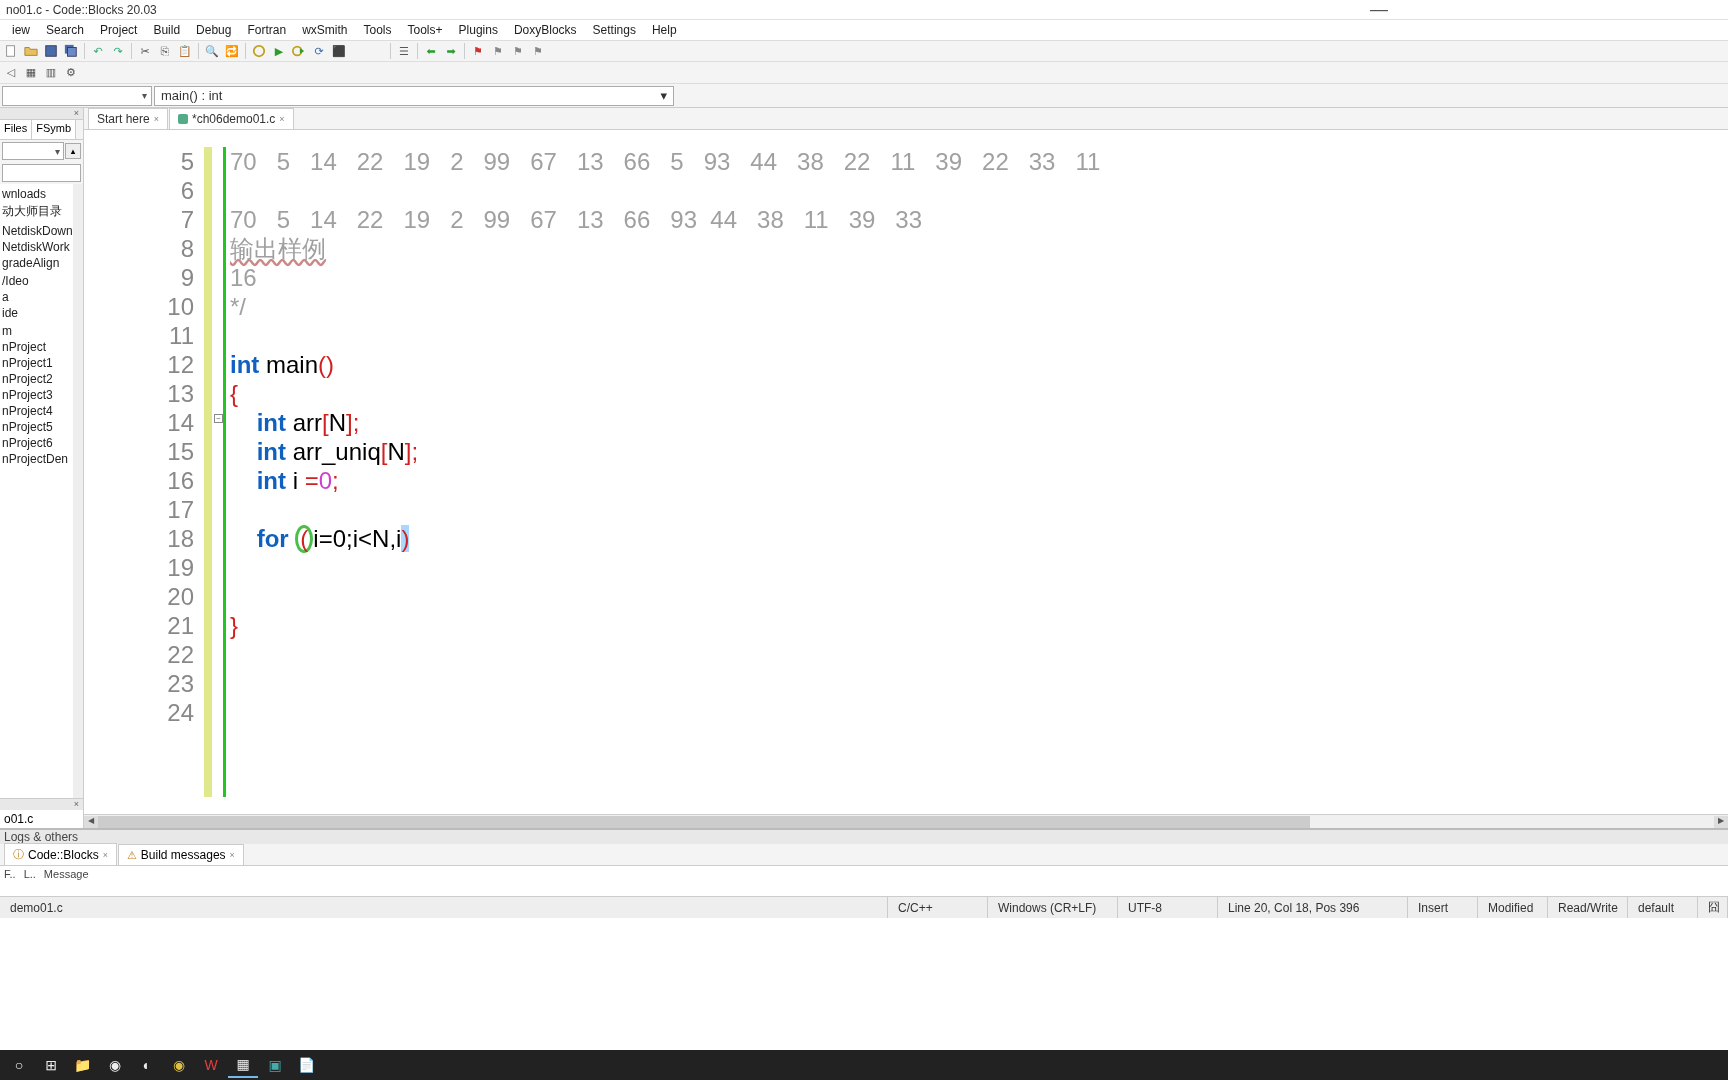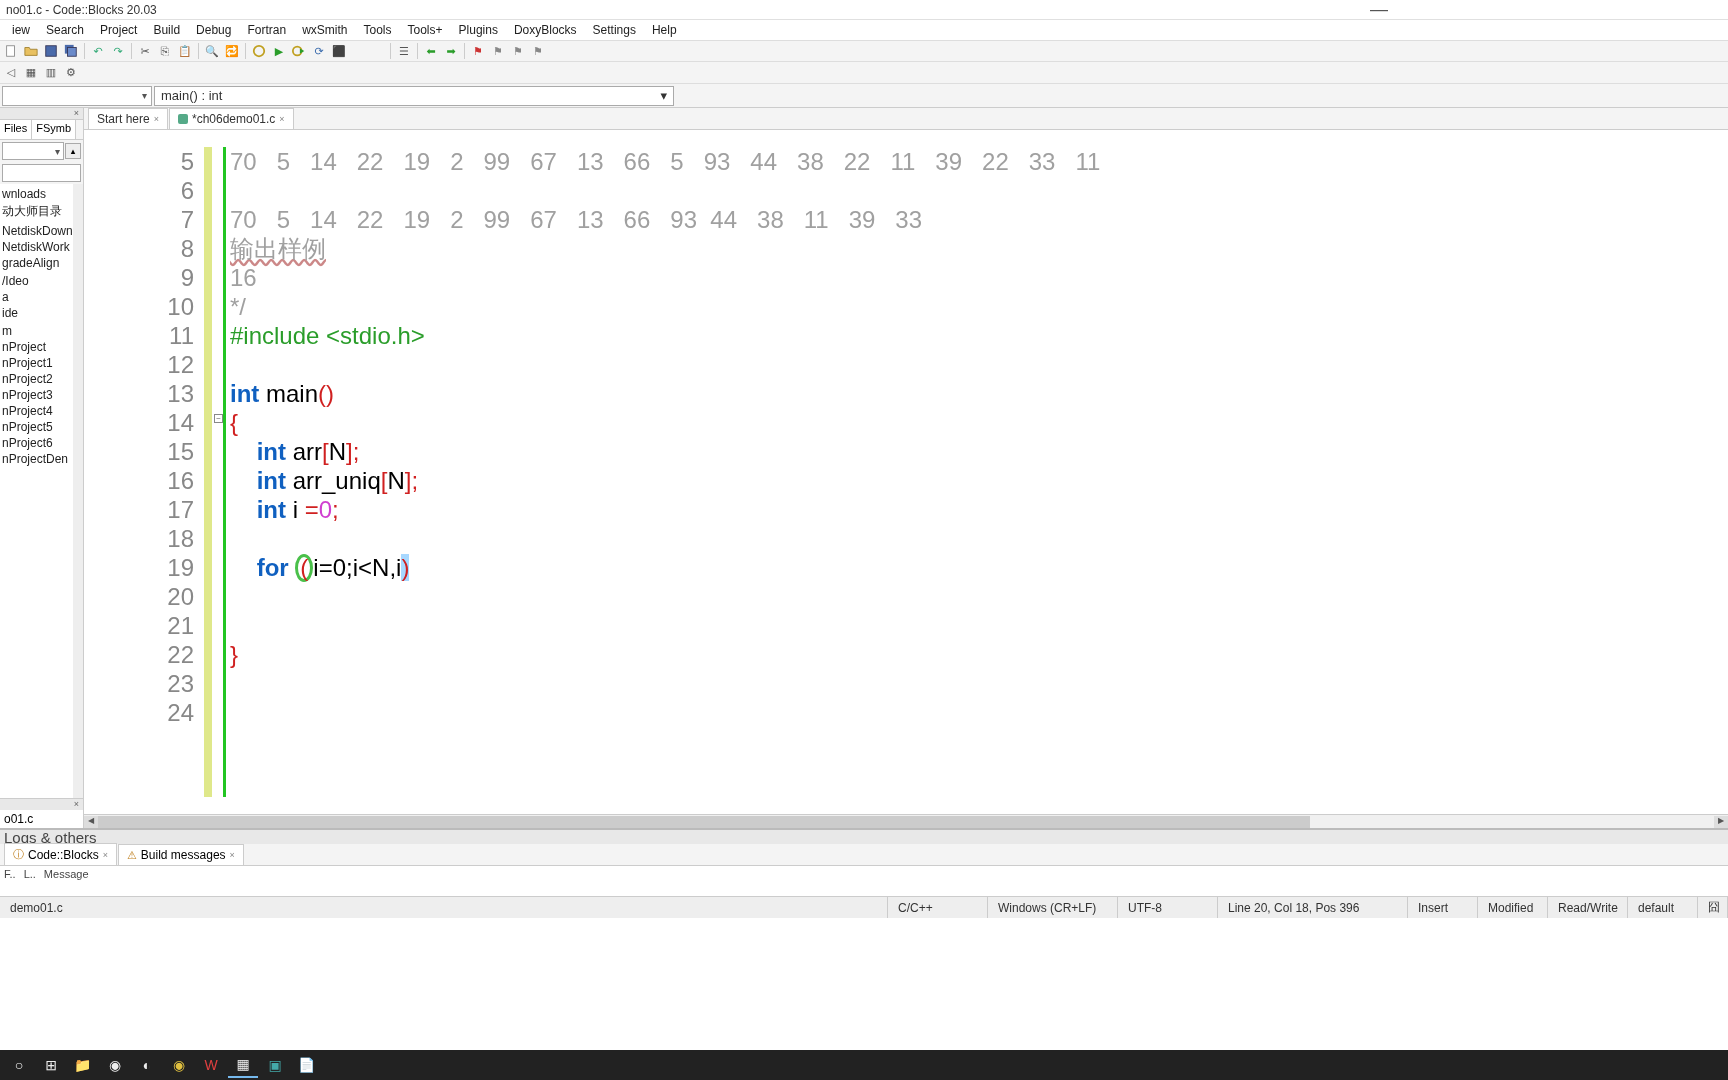--- a/index.html
+++ b/index.html
@@ -64,21 +64,21 @@
 .c-brace { color: #d02020; }
 .paren-hl { background: #a8d8ff; }
 .paren-ring { display: inline-block; border: 3px solid #4ac04a; border-radius: 50%; padding: 0 2px; line-height: 22px; }
 
 .hscroll { height: 14px; background: #f0f0f0; border-top: 1px solid #ccc; display: flex; align-items: center; }
 .hscroll .harrow { width: 14px; height: 12px; background: #ddd; font-size: 8px; text-align: center; color: #555; }
 .hscroll .htrack { flex: 1; height: 12px; background: #f0f0f0; position: relative; }
 .hscroll .hthumb { position: absolute; left: 0; width: 75%; height: 100%; background: #ccc; }
 
 .logs-area { border-top: 2px solid #bbb; }
-.logs-header { height: 14px; background: #e8e8e8; font-size: 15px; padding: 0 4px; color: #444; display: flex; align-items: center; }
+.logs-header { height: 14px; background: #e8e8e8; font-size: 12px; padding: 0 4px; color: #444; display: flex; align-items: center; }
 .logs-tabs { height: 22px; display: flex; align-items: flex-end; background: #f4f4f4; padding-left: 4px; border-bottom: 1px solid #ccc; }
 .logs-tabs .ltab { padding: 3px 8px; background: #fff; border: 1px solid #ccc; border-bottom: none; margin-right: 1px; font-size: 12px; display: flex; align-items: center; gap: 4px; }
 .logs-tabs .ltab .ic { color: #c08020; font-size: 11px; }
 .logs-tabs .ltab .lclose { font-size: 9px; color: #888; }
 .logs-body { height: 30px; background: #fff; font-size: 11px; padding: 2px 4px; color: #333; }
 .logs-body .hdr { display: flex; gap: 8px; color: #444; }
 
 .statusbar { height: 22px; background: #eee; border-top: 1px solid #ccc; display: flex; align-items: center; font-size: 12px; color: #333; }
 .statusbar .cell { border-right: 1px solid #ccc; padding: 0 10px; height: 100%; display: flex; align-items: center; }
 .statusbar .cell.wide { flex: 1; }
@@ -265,21 +265,20 @@
       <div class="margin-fold">
         <div class="fold-box" style="top:267px">−</div>
       </div>
       <div class="codelines">
         <div class="ln c-comment">70   5   14   22   19   2   99   67   13   66   5   93   44   38   22   11   39   22   33   11</div>
         <div class="ln"></div>
         <div class="ln c-comment">70   5   14   22   19   2   99   67   13   66   93  44   38   11   39   33</div>
         <div class="ln c-comment-u">输出样例</div>
         <div class="ln c-comment">16</div>
         <div class="ln c-comment">*/</div>
-        <div class="ln c-pp">#include &lt;stdio.h&gt;</div>
         <div class="ln"></div>
         <div class="ln"><span class="c-kw">int</span><span class="c-id"> main</span><span class="c-brace">()</span></div>
         <div class="ln"><span class="c-brace">{</span></div>
         <div class="ln">    <span class="c-kw">int</span><span class="c-id"> arr</span><span class="c-op">[</span><span class="c-id">N</span><span class="c-op">]</span><span class="c-op">;</span></div>
         <div class="ln">    <span class="c-kw">int</span><span class="c-id"> arr_uniq</span><span class="c-op">[</span><span class="c-id">N</span><span class="c-op">]</span><span class="c-op">;</span></div>
         <div class="ln">    <span class="c-kw">int</span><span class="c-id"> i </span><span class="c-op">=</span><span class="c-num">0</span><span class="c-op">;</span></div>
         <div class="ln"></div>
         <div class="ln">    <span class="c-kw">for</span><span> </span><span class="paren-ring"><span class="c-brace">(</span></span><span class="c-id">i=0;i&lt;N,i</span><span class="paren-hl c-brace">)</span></div>
         <div class="ln"></div>
         <div class="ln"></div>

